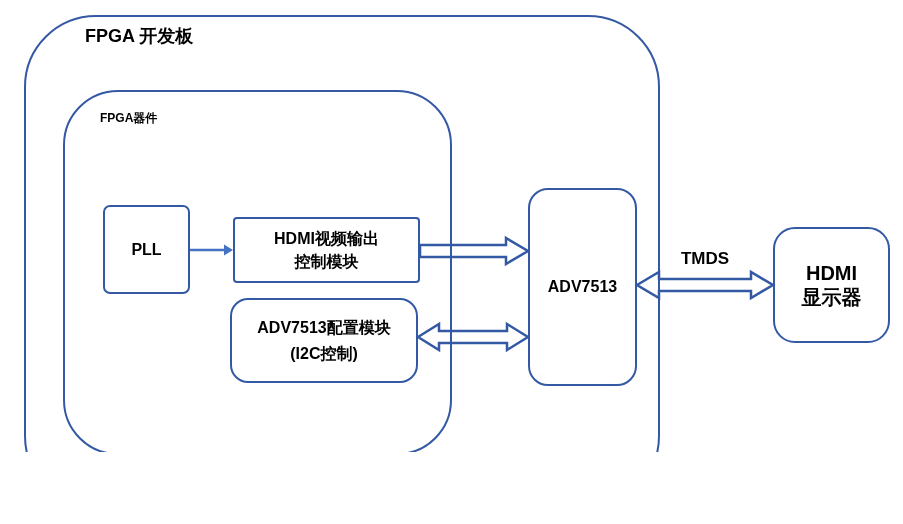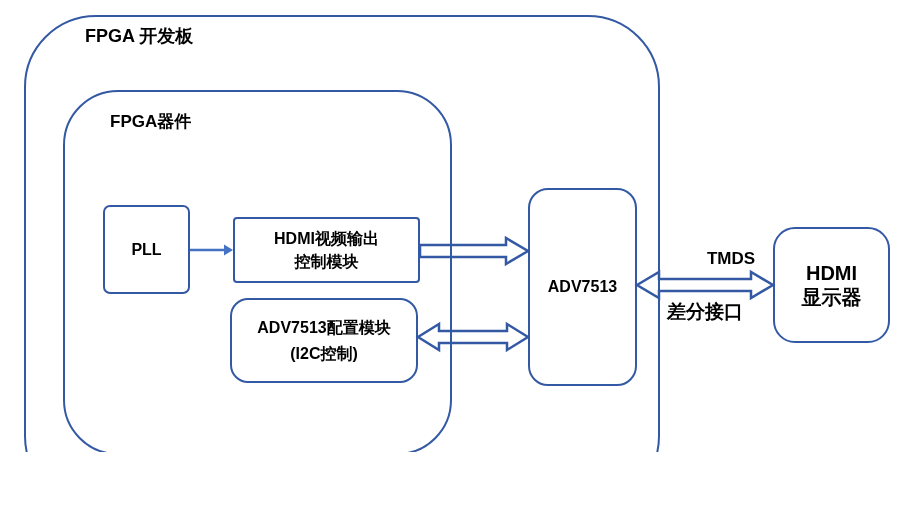--- a/index.html
+++ b/index.html
@@ -59,37 +59,36 @@
 </style>
 </head>
 <body>
 
 <div class="canvas">
 
   <div class="box" style="left:24px; top:15px; width:636px; height:493px; border-radius:72px;"></div>
   <div class="container-label" style="left:85px; top:24px; font-size:18px;">FPGA 开发板</div>
 
   <div class="box" style="left:63px; top:90px; width:389px; height:365px; border-radius:55px;"></div>
-  <div class="container-label" style="left:110px; top:110px; font-size:17px;">FPGA器件</div>
+  <div class="container-label" style="left:100px; top:110px; font-size:12px;">FPGA器件</div>
 
   <div class="node" style="left:103px; top:205px; width:87px; height:89px; border-radius:7px; font-size:16px;">PLL</div>
 
   <div class="node" style="left:233px; top:217px; width:187px; height:66px; border-radius:4px; font-size:16px; line-height:23px;">HDMI视频输出
 控制模块</div>
 
   <div class="node" style="left:230px; top:298px; width:188px; height:85px; border-radius:18px; font-size:16px; line-height:26px;">ADV7513配置模块
 (I2C控制)</div>
 
   <div class="node" style="left:528px; top:188px; width:109px; height:198px; border-radius:20px; font-size:16px;">ADV7513</div>
 
   <div class="node" style="left:773px; top:227px; width:117px; height:116px; border-radius:22px; font-size:20px; line-height:24px;">HDMI
 显示器</div>
 
-  <div class="edge-label" style="left:637px; top:249px; width:136px; font-size:17px;padding-left:26px;">TMDS</div>
-  <div class="edge-label" style="left:637px; top:299px; width:136px; font-size:19px;">差分接口</div>
+  <div class="edge-label" style="left:637px; top:249px; width:136px; font-size:17px;">TMDS</div>
 
   <svg class="overlay" viewBox="0 0 903 524" xmlns="http://www.w3.org/2000/svg">
 
     <g stroke="#4472c4" fill="#4472c4">
       <line x1="190" y1="250" x2="225" y2="250" stroke-width="2.5" fill="none"></line>
       <polygon points="224,244.5 233,250 224,255.5" stroke="none"></polygon>
     </g>
 
     <polygon points="420,245 506,245 506,238 528,251 506,264 506,257 420,257" fill="none" stroke="#3459a4" stroke-width="2.5" stroke-linejoin="miter"></polygon>
 

